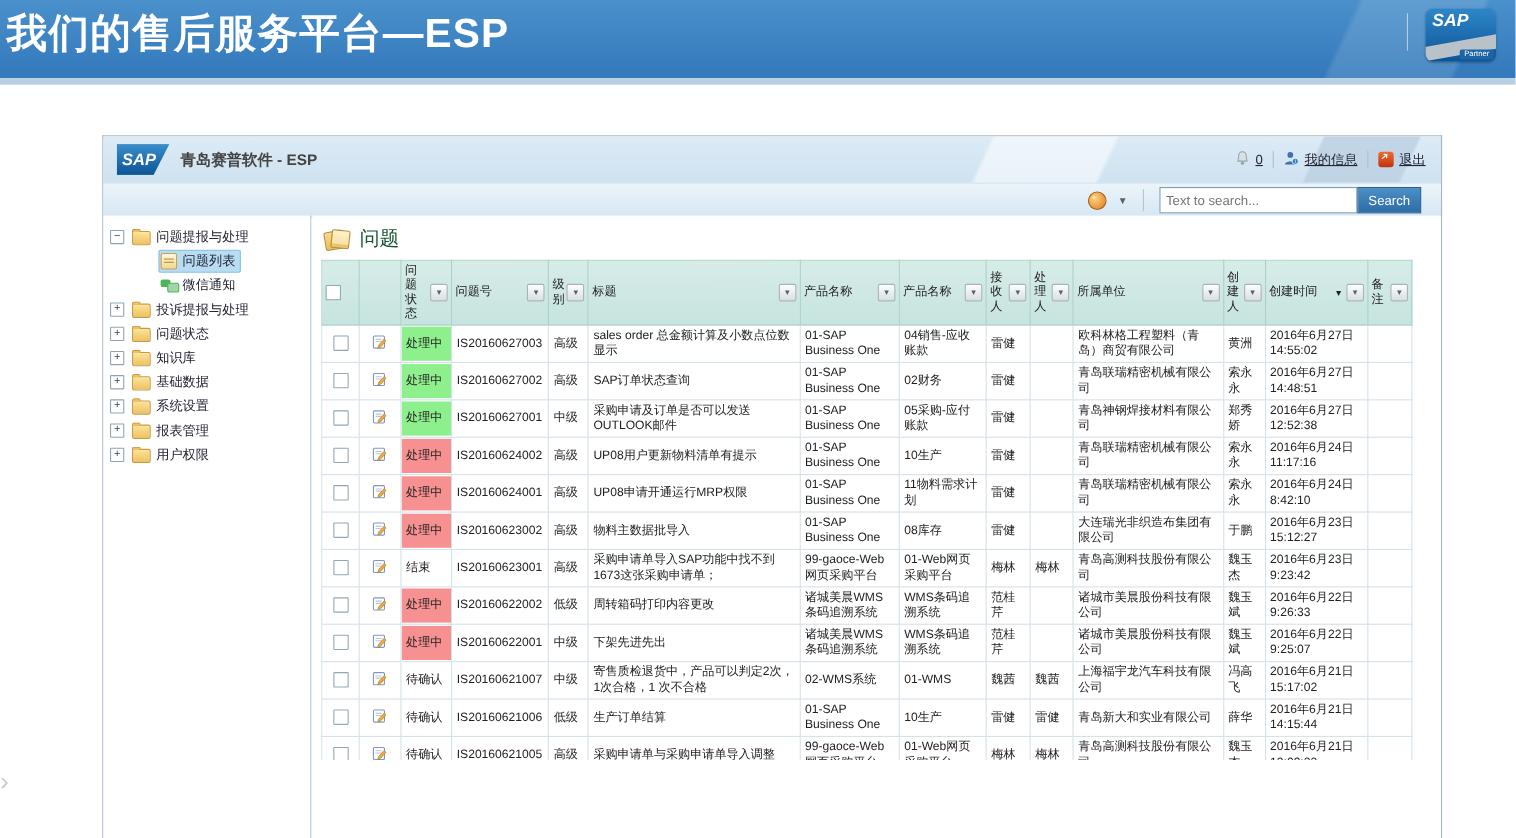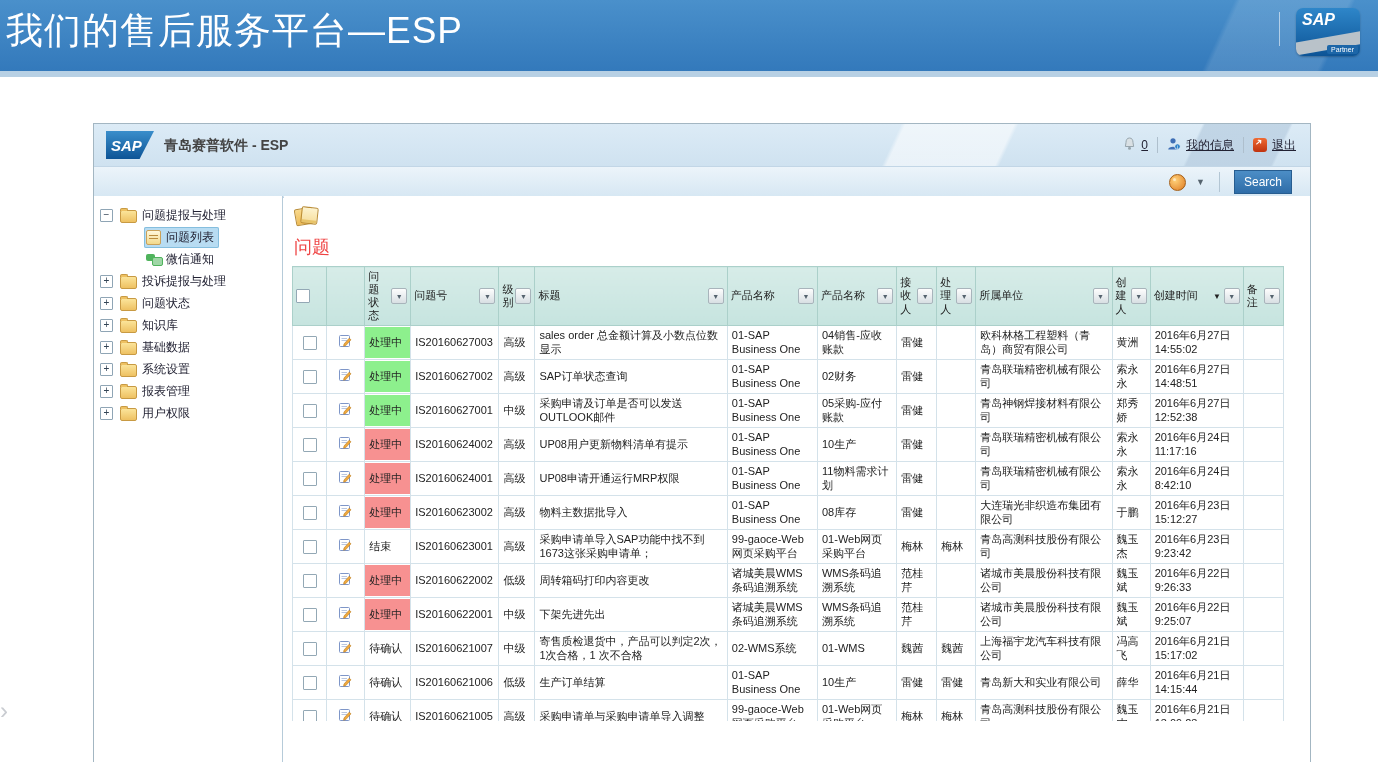--- a/index.html
+++ b/index.html
@@ -5,21 +5,21 @@
   html,body{margin:0;padding:0;background:#fff;}
   .page{position:relative;width:1378px;height:762px;overflow:hidden;background:#fff;
         font-family:"Liberation Sans",sans-serif;color:#222;}
 
   
   .banner{position:absolute;left:0;top:0;width:100%;height:71px;
           background:linear-gradient(180deg,#4a90cb 0%,#3379bb 100%);overflow:hidden;}
   .banner::before{content:"";position:absolute;right:-60px;top:0;width:520px;height:120px;
           background:linear-gradient(115deg,rgba(255,255,255,0) 55%,rgba(255,255,255,.12) 56%,rgba(255,255,255,.12) 75%,rgba(255,255,255,0) 76%);}
   .banner-strip{position:absolute;left:0;top:71px;width:100%;height:6px;background:#b7d0e4;}
-  .banner-title{position:absolute;left:6px;top:6px;font-size:37px;font-weight:normal;color:#fff;letter-spacing:1px;}
+  .banner-title{position:absolute;left:6px;top:6px;font-size:37px;font-weight:bold;color:#fff;letter-spacing:1px;}
   .brand{position:absolute;right:102px;top:16px;display:flex;align-items:center;gap:8px;}
   .brand-name{color:#fff;font-size:27px;font-weight:bold;letter-spacing:2px;}
   .brand-sep{width:1px;height:34px;background:rgba(255,255,255,.55);margin:0 10px;position:absolute;right:88px;top:12px;}
   .partner{position:absolute;right:18px;top:8px;width:64px;height:48px;border-radius:7px;overflow:hidden;
            background:linear-gradient(180deg,#2e86c9,#0d5496);box-shadow:0 1px 2px rgba(0,0,0,.25);}
   .partner-sap{position:absolute;left:6px;top:3px;color:#fff;font-weight:bold;font-style:italic;font-size:16px;}
   .partner-swoosh{position:absolute;left:-6px;bottom:7px;width:86px;height:13px;background:#b9c2c9;
            transform:skewY(-10deg);}
   .partner-label{position:absolute;right:2px;bottom:2px;background:#1c66a8;color:#fff;font-size:7px;
            padding:1px 4px;border-radius:2px;}
@@ -89,21 +89,21 @@
        background:linear-gradient(180deg,#fbfdfe,#e9f2f9);}
   .tbtn{display:flex;align-items:center;gap:5px;font-size:12px;color:#222;padding:3px 9px;cursor:pointer;}
   .tbtn.disabled{color:#9aa7b0;cursor:default;}
   .tsep{width:1px;height:18px;background:#c9d6e0;}
   .ic-new{display:inline-block;width:10px;height:12px;background:#fff;border:1px solid #8fa6c8;border-radius:1px;}
   .ic-x{color:#b0bac2;font-weight:bold;font-size:12px;}
   .ic-editsheet{display:inline-block;width:10px;height:12px;background:#fff;border:1px solid #aab6c2;position:relative;}
   .ic-editsheet .pencil{position:absolute;right:-4px;top:-2px;font-size:10px;color:#9aa7b0;}
   .ic-refresh{color:#23a523;font-weight:bold;font-size:14px;line-height:12px;}
 
-  .page-title{display:flex;gap:9px;margin:9px 0 7px 10px;font-size:18px;color:#ef4444;flex-direction:column;}
+  .page-title{display:flex;align-items:center;gap:9px;margin:9px 0 7px 10px;font-size:18px;color:#14532d;}
   .notes-ic{width:24px;height:21px;position:relative;flex:none;}
   .notes-ic::before{content:"";position:absolute;left:1px;top:3px;width:16px;height:15px;
        background:linear-gradient(#f9d98c,#eebb55);border:1px solid #b98c35;border-radius:2px;transform:rotate(-10deg);}
   .notes-ic::after{content:"";position:absolute;left:7px;top:2px;width:15px;height:15px;
        background:linear-gradient(#fdf3cf,#f6dd9a);border:1px solid #b98c35;border-radius:2px;transform:rotate(6deg);
        box-shadow:inset 0 -3px 0 #e8c46a;}
 
   
   .grid-wrap{margin-left:8px;width:994px;height:455px;overflow:hidden;}
   table.grid{border-collapse:collapse;table-layout:fixed;width:992px;font-size:11px;color:#222;}
@@ -179,20 +179,21 @@
           <span class="lbl">退出</span>
         </span>
       </div>
     </div>
 
     <div class="utilbar">
       <div class="util-right">
         <span class="palette"></span>
         <span class="dd-caret">▼</span>
         <span class="util-sep"></span>
+        <input class="search-input" type="text" placeholder="Text to search..." style="">
         <button class="sbtn">Search</button>
       </div>
     </div>
 
     <div class="sidebar">
   <div class="titem" style="padding-left: 6px;">
     <span class="expander">−</span>
     <span class="twrap">
       <span class="ticon folder"></span>
       <span class="tlabel">问题提报与处理</span>

